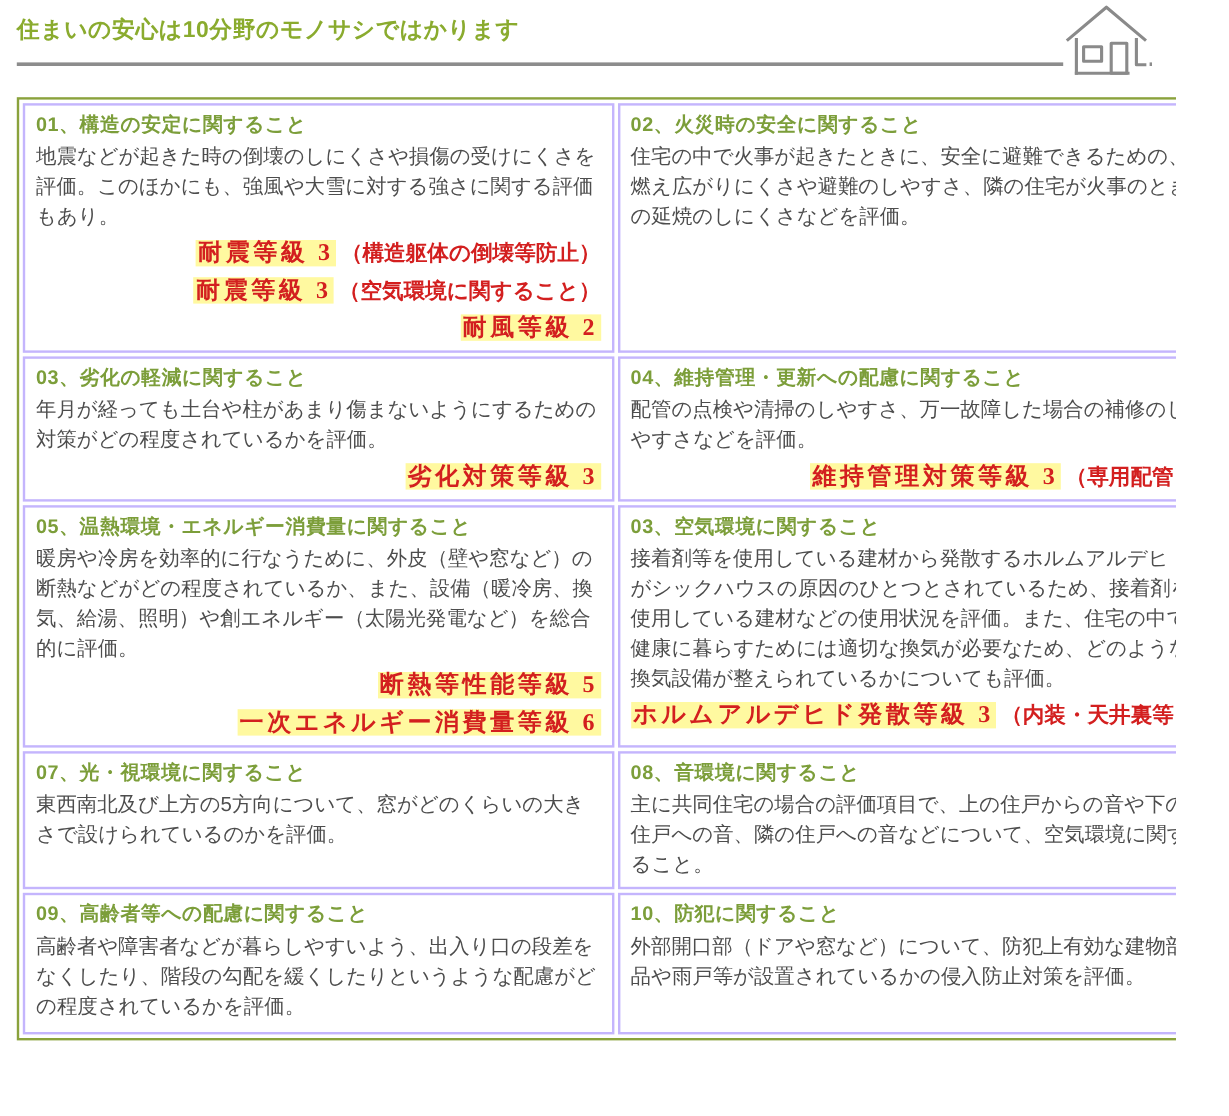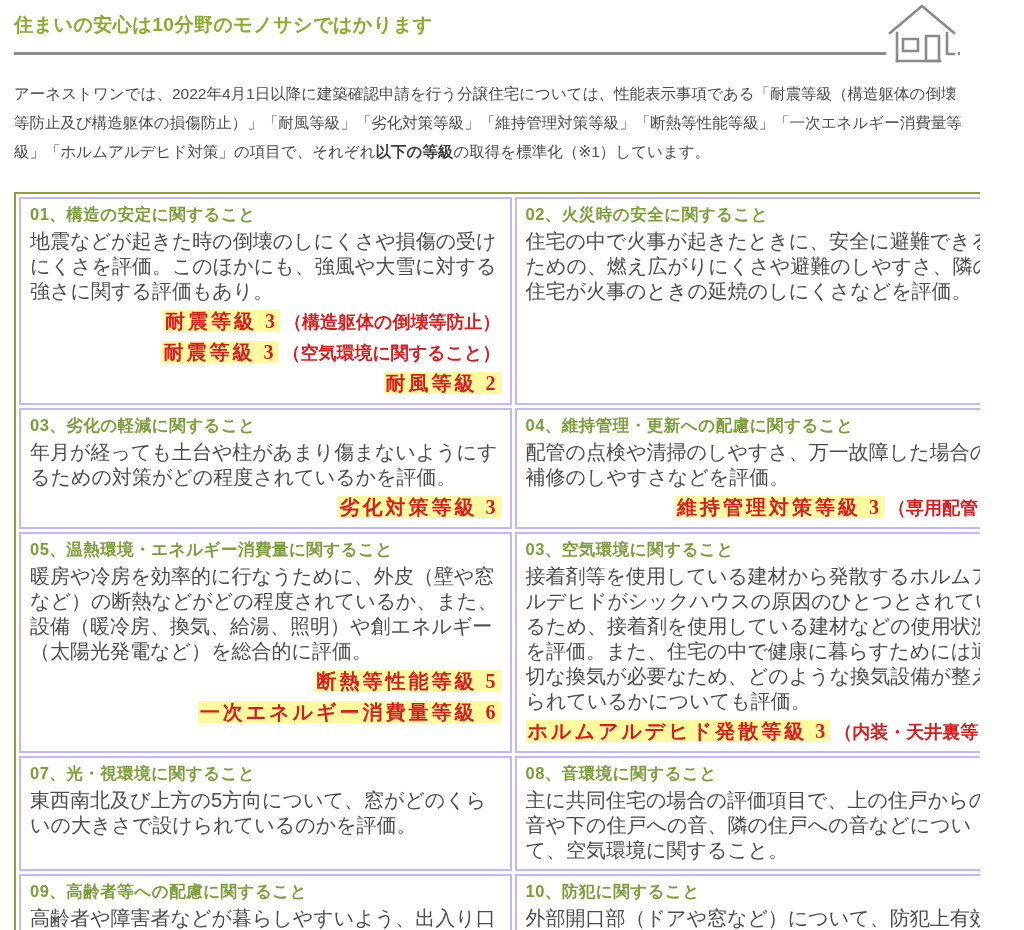--- a/index.html
+++ b/index.html
@@ -71,21 +71,21 @@
   tr.r4 td { height: 84px; }
   tr.r5 td { height: 118px; }
   .cell-title {
     color: #7c9e3a;
     font-size: 16.5px;
     font-weight: bold;
     margin-bottom: 3px;
     letter-spacing: 0.5px;
   }
   .cell-body {
-    font-size: 20px;
+    font-size: 17px;
     line-height: 25px;
     color: #4d4d4d;
   }
   .ratings { text-align: right; margin-top: 2px; }
   .rating-line { margin-top: 4px; white-space: nowrap; }
   .rating-main {
     color: #d31f1f;
     background: #fff9a0;
     font-size: 20px;
     font-weight: bold;
@@ -115,21 +115,20 @@
         <path d="M61 31 L61 52 L68 52"></path>
         <path d="M11 59 L54 59"></path>
         <rect x="17" y="37" width="15" height="12"></rect>
         <rect x="40" y="34" width="13" height="25"></rect>
       </svg>
     </div>
     <div class="header-rule"></div>
   </div>
 
 
-  <p class="intro"><span>アーネストワンでは、2022年4月1日以降に建築確認申請を行う分譲住宅については、性能表示事項である「耐震等級（構造躯体の倒壊等防止及び構造躯体の損傷防止）」「耐風等級」「劣化対策等級」「維持管理対策等級」「断熱等性能等級」「一次エネルギー消費量等級」「ホルムアルデヒド対策」の項目で、それぞれ</span><b>以下の等級</b><span>の取得を標準化（※1）しています。</span></p>
 
   <div class="grade-table-wrap">
     <table class="grade-table">
       <tbody>
         <tr class="r1">
           <td>
             <div class="cell-title">01、構造の安定に関すること</div>
             <div class="cell-body">地震などが起きた時の倒壊のしにくさや損傷の受けにくさを評価。このほかにも、強風や大雪に対する強さに関する評価もあり。</div>
             <div class="ratings">
               <div class="rating-line"><span class="rating-main">耐震等級 3</span><span class="rating-note">（構造躯体の倒壊等防止）</span></div>

